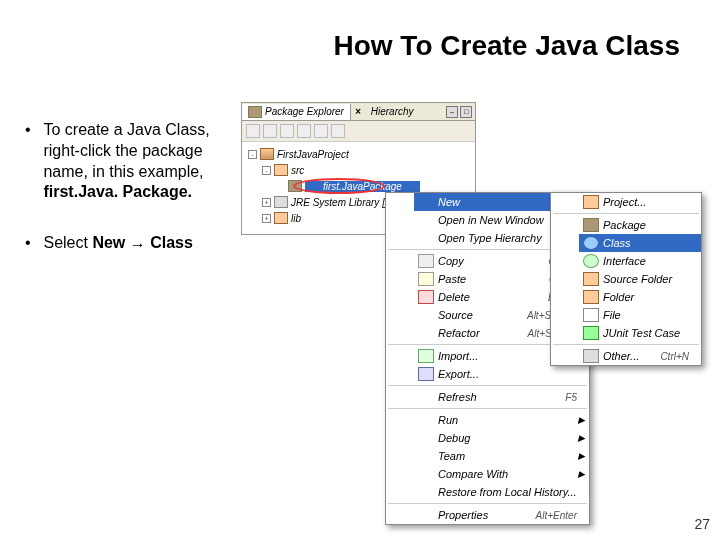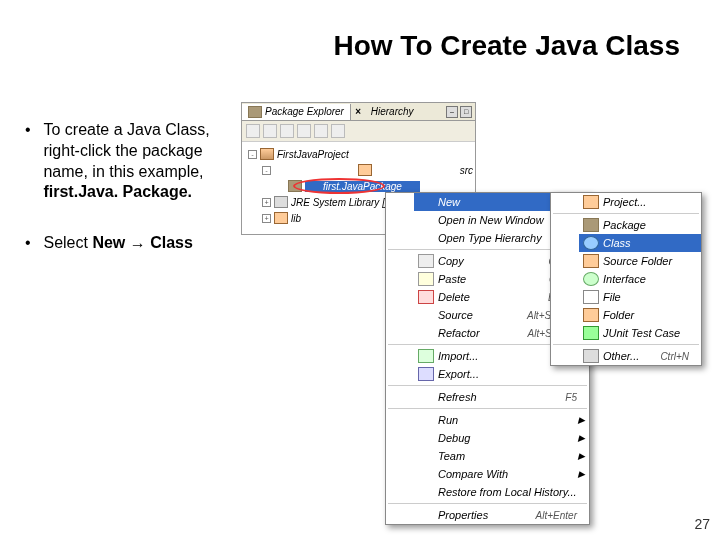--- a/index.html
+++ b/index.html
@@ -215,21 +215,21 @@
       <span class="tbicon"></span>
       <span class="tbicon"></span>
       <span class="tbicon"></span>
     </div>
     <div class="tree" id="tree-host">
         <div class="tree-row" style="padding-left: 4px;">
           <span class="twist">-</span>
           <span class="ticon prj"></span>
           <span class="treelabel">FirstJavaProject</span>
         </div>
-        <div class="tree-row" style="padding-left: 18px; justify-content: space-between;">
+        <div class="tree-row" style="padding-left: 18px;">
           <span class="twist">-</span>
           <span class="ticon fld"></span>
           <span class="treelabel">src</span>
         </div>
         <div class="tree-row" style="padding-left: 32px;">
           <span class="twist" style="visibility: hidden;"></span>
           <span class="ticon pkg"></span>
           <span class="treelabel selected">first.JavaPackage</span>
         </div>
         <div class="tree-row" style="padding-left: 18px;">
@@ -360,37 +360,37 @@
         <span class="micon pkg2"></span>
         <span class="mlabel">Package</span>
         <span class="marr"></span>
       </div>
       <div class="mrow hl">
         <span class="micon cls"></span>
         <span class="mlabel">Class</span>
         <span class="marr"></span>
       </div>
       <div class="mrow">
+        <span class="micon int"></span>
+        <span class="mlabel">Interface</span>
+        <span class="marr"></span>
+      </div>
+      <div class="mrow">
         <span class="micon srcf"></span>
         <span class="mlabel">Source Folder</span>
         <span class="marr"></span>
       </div>
       <div class="mrow">
-        <span class="micon int"></span>
-        <span class="mlabel">Interface</span>
+        <span class="micon fld2"></span>
+        <span class="mlabel">Folder</span>
         <span class="marr"></span>
       </div>
       <div class="mrow">
         <span class="micon file"></span>
         <span class="mlabel">File</span>
-        <span class="marr"></span>
-      </div>
-      <div class="mrow">
-        <span class="micon fld2"></span>
-        <span class="mlabel">Folder</span>
         <span class="marr"></span>
       </div>
       <div class="mrow">
         <span class="micon junit"></span>
         <span class="mlabel">JUnit Test Case</span>
         <span class="marr"></span>
       </div>
       <div class="msep"></div>
       <div class="mrow">
         <span class="micon other"></span>

